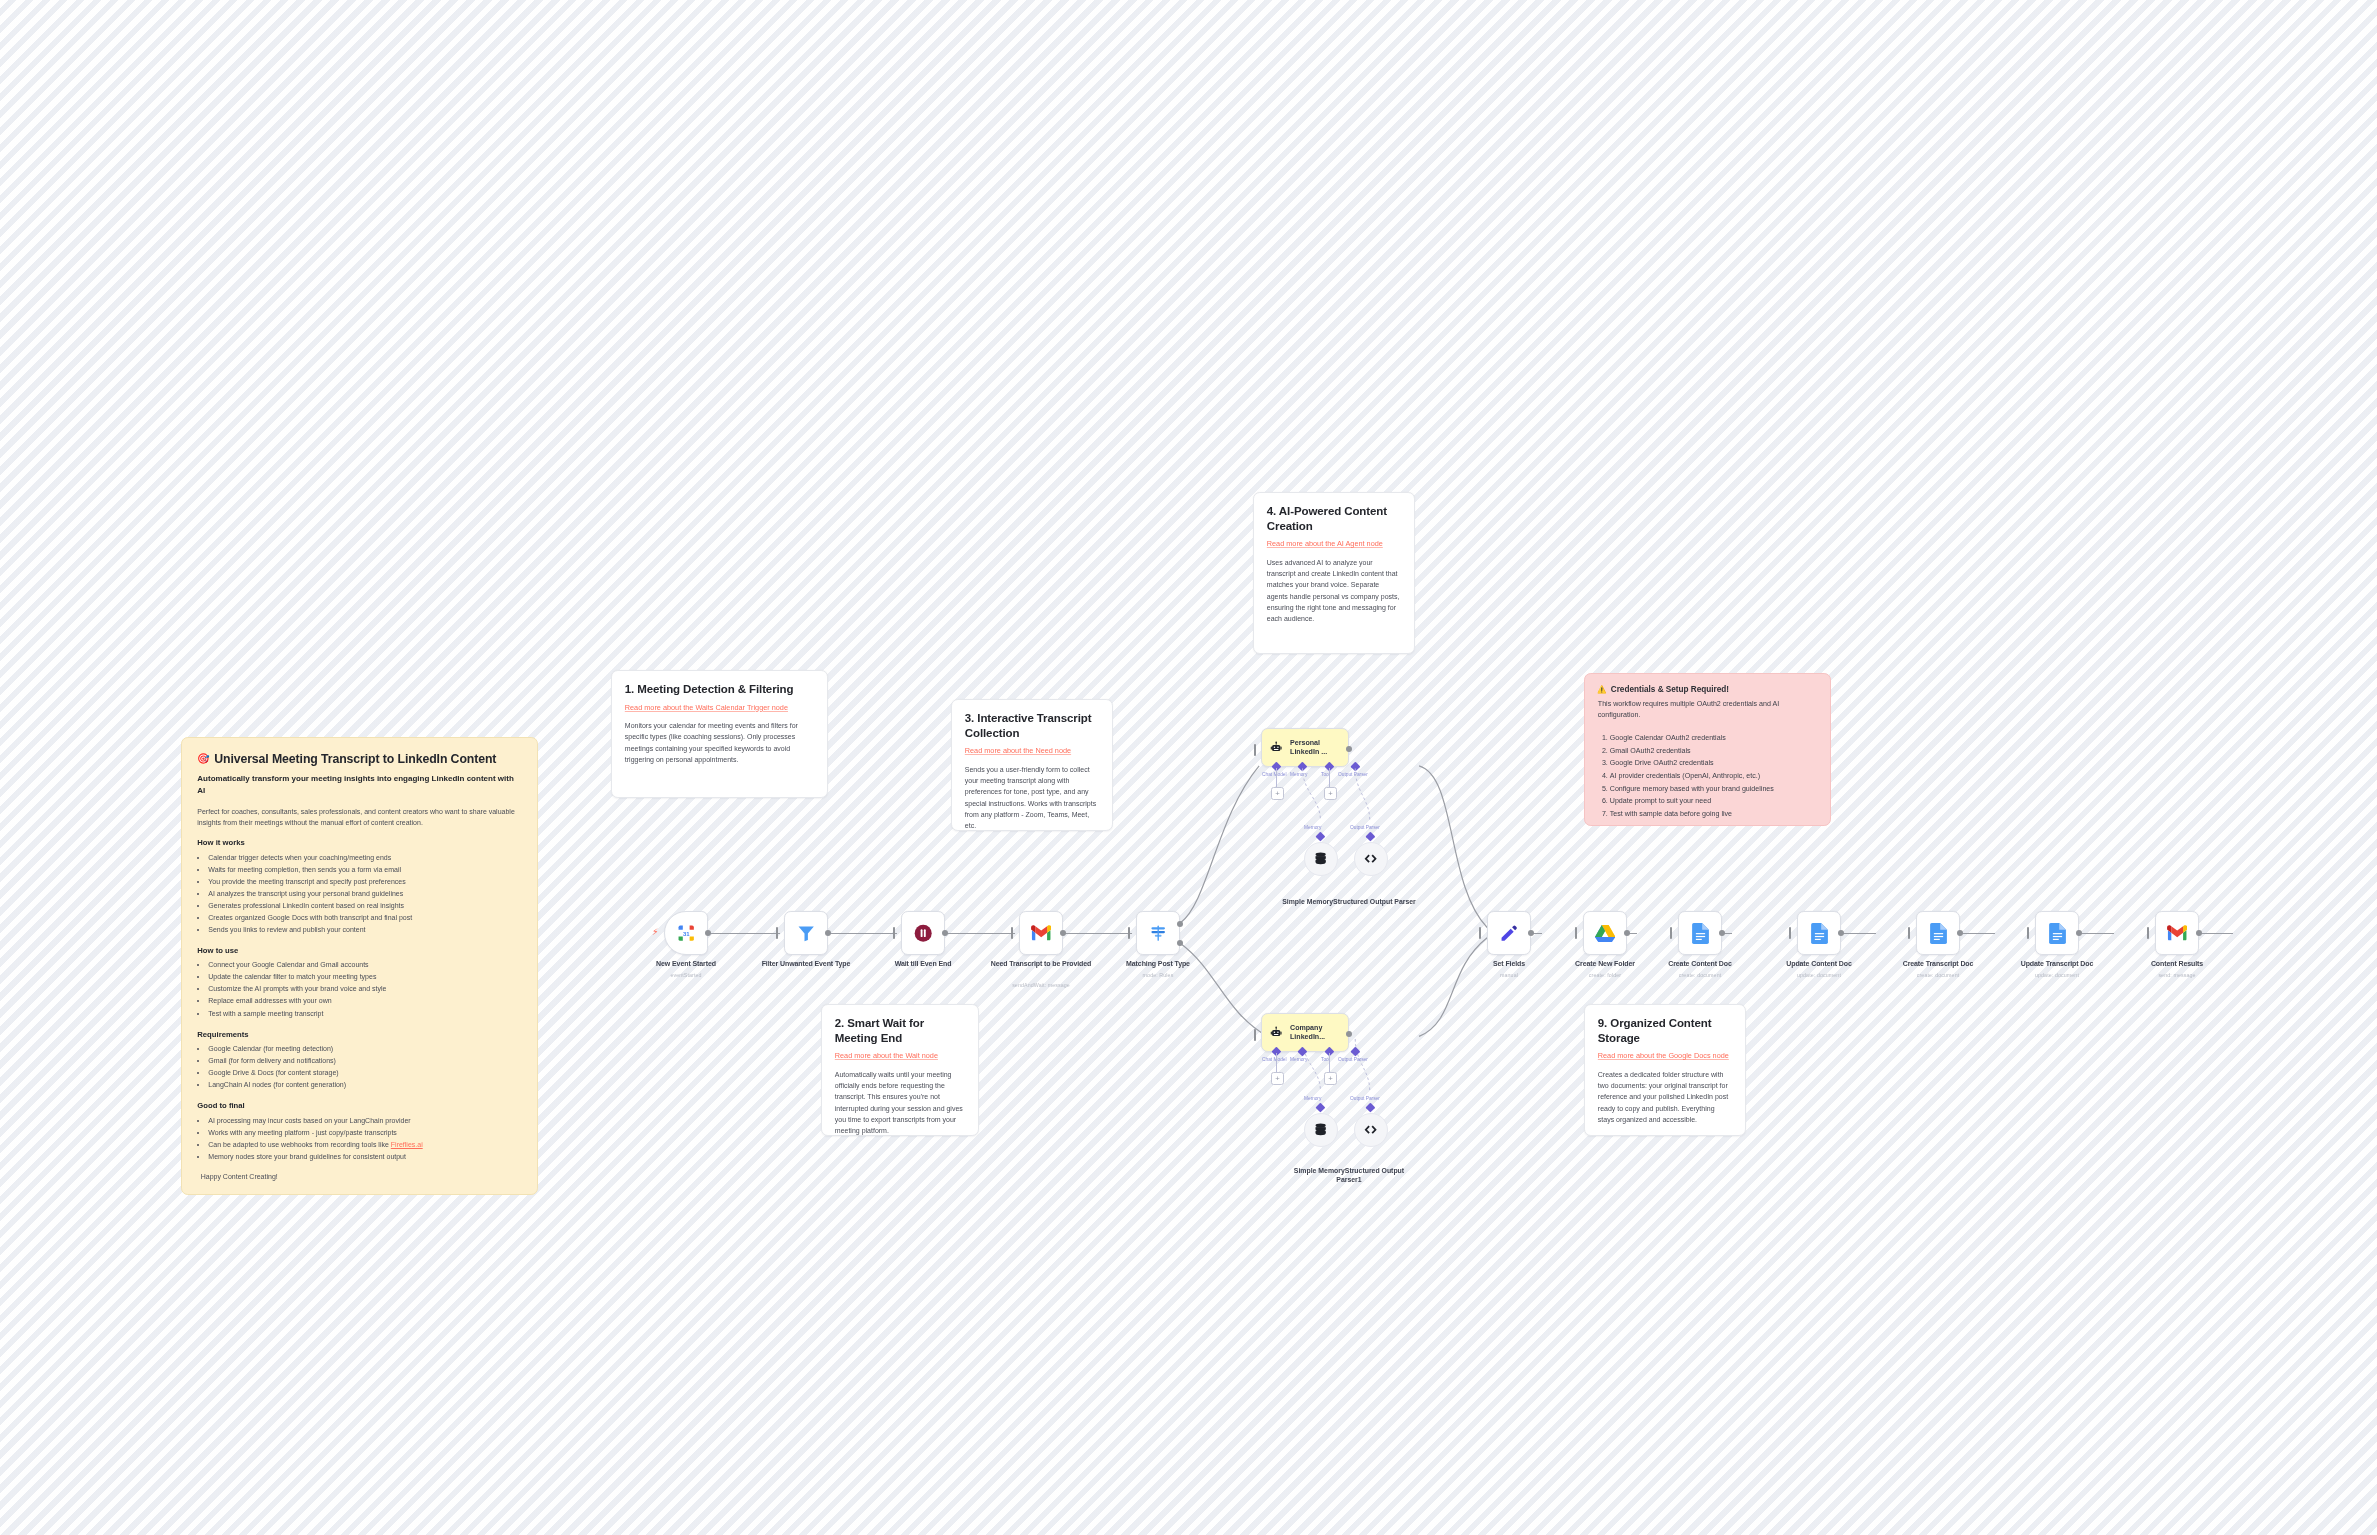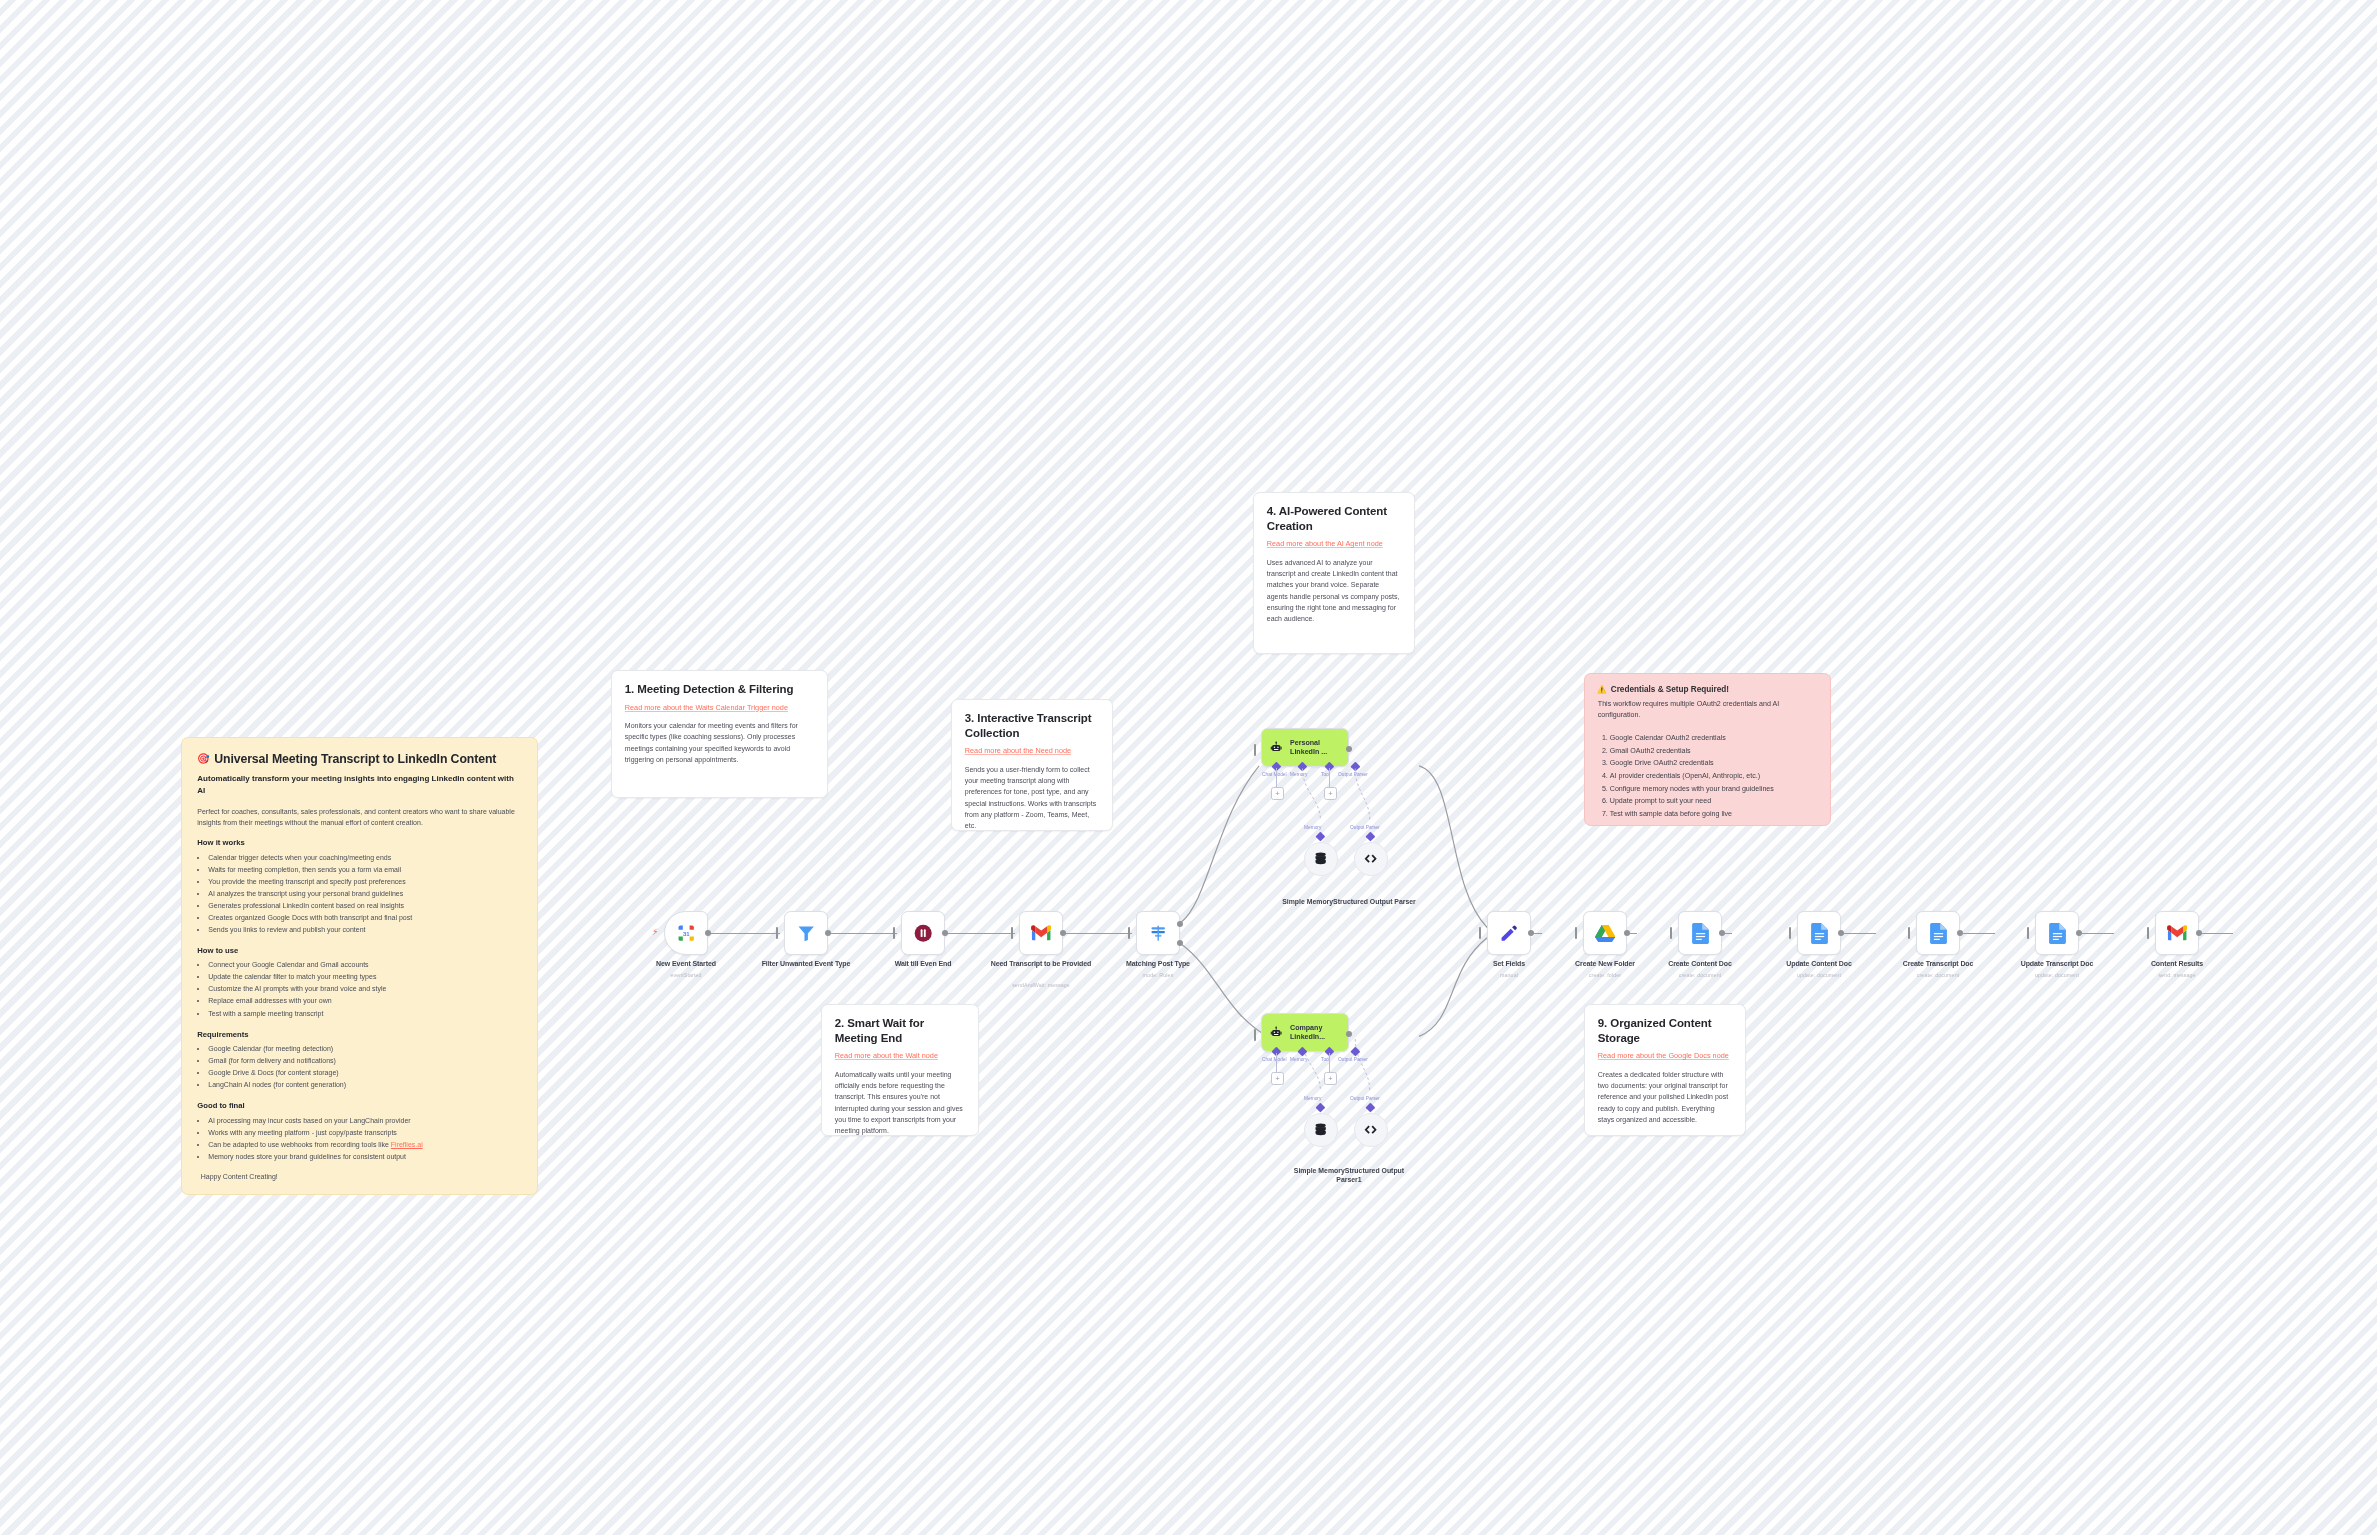--- a/index.html
+++ b/index.html
@@ -53,21 +53,21 @@
   .port.out{right:-3.4px;}
   .port.out2{right:-3.4px;top:29px;}
   .port.out1{right:-3.4px;top:10.2px;}
   .in-bar{position:absolute;left:-7.7px;top:16px;width:1.7px;height:12px;background:#909398;border-radius:0.9px;}
 
   
   .conn{position:absolute;height:1.2px;background:#9a9da4;top:21px;}
   svg.curve{position:absolute;overflow:visible;pointer-events:none;}
 
   
-  .agent{position:absolute;width:88px;height:39px;background:#bef264;border:0.9px solid #dcdfe6;border-radius:6.8px;
+  .agent{position:absolute;width:88px;height:39px;background:#fef9c3;border:0.9px solid #dcdfe6;border-radius:6.8px;
          display:flex;align-items:center;gap:8px;padding:0 7.7px;box-sizing:border-box;
          box-shadow:0 0.9px 1.7px rgba(20,25,45,.06);}
   .agent-title{font-size:7.1px;color:#2f3340;line-height:1.22;font-weight:600;}
   .diamond{position:absolute;width:6.8px;height:6.8px;background:#6b5bd2;transform:rotate(45deg);border-radius:0.9px;}
   .sublabel{position:absolute;font-size:4.8px;color:#8b8fd6;white-space:nowrap;}
   .plusbox{position:absolute;width:11px;height:11px;border:0.9px solid #c3c6d6;border-radius:2.6px;background:#fff;
         display:flex;align-items:center;justify-content:center;font-size:7.7px;color:#9296a6;line-height:1;}
   .vline{position:absolute;width:0.9px;background:#b9bcd8;}
   .circ{position:absolute;width:32px;height:32px;border-radius:50%;background:#f4f5f8;border:0.9px solid #e6e8ef;
         display:flex;align-items:center;justify-content:center;}
@@ -161,21 +161,21 @@
     <div class="pink-title">
       <span style="font-size:7.7px;">⚠️</span>
       <span>Credentials &amp; Setup Required!</span>
     </div>
     <div class="pink-p">This workflow requires multiple OAuth2 credentials and AI configuration.</div>
     <ol class="note-ol">
       <li>Google Calendar OAuth2 credentials</li>
       <li>Gmail OAuth2 credentials</li>
       <li>Google Drive OAuth2 credentials</li>
       <li>AI provider credentials (OpenAI, Anthropic, etc.)</li>
-      <li>Configure memory nodes with your brand guidelines</li>
+      <li>Configure memory based with your brand guidelines</li>
       <li>Update prompt to suit your need</li>
       <li>Test with sample data before going live</li>
     </ol>
   </div>
 
   <div class="conn" style="left:708px;top:933px;width:72px;"></div>
   <div class="conn" style="left:825px;top:933px;width:72px;"></div>
   <div class="conn" style="left:943px;top:933px;width:72px;"></div>
   <div class="conn" style="left:1060px;top:933px;width:72px;"></div>
   <div class="conn" style="left:1491px;top:933px;width:51px;"></div>

